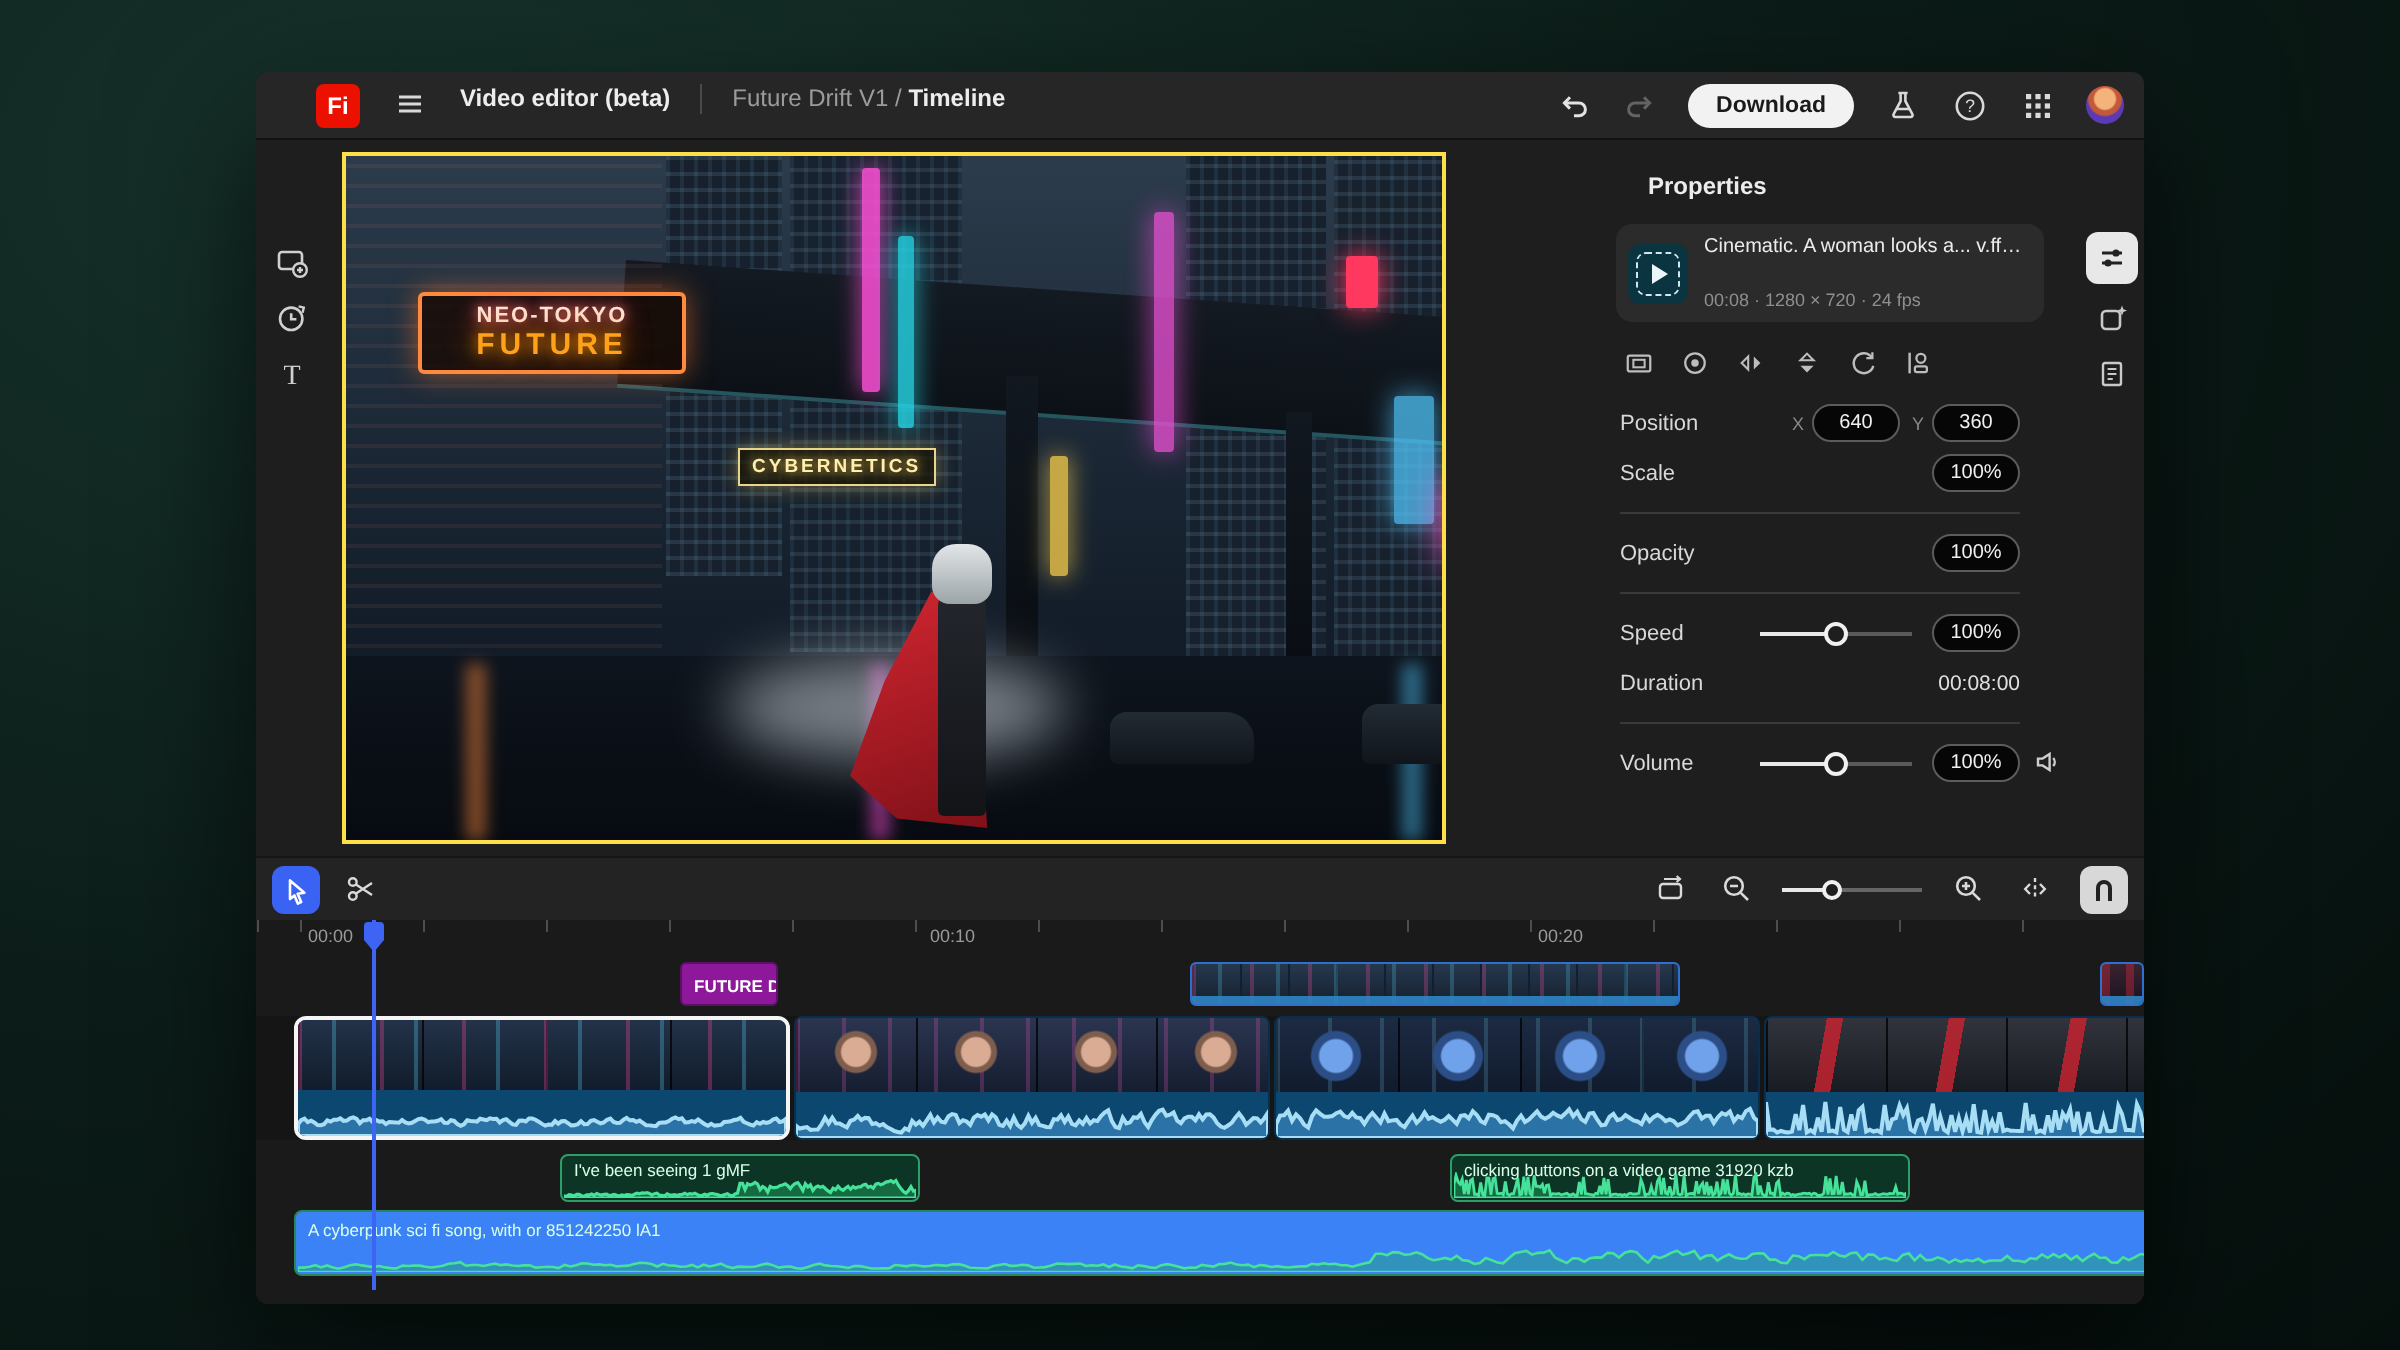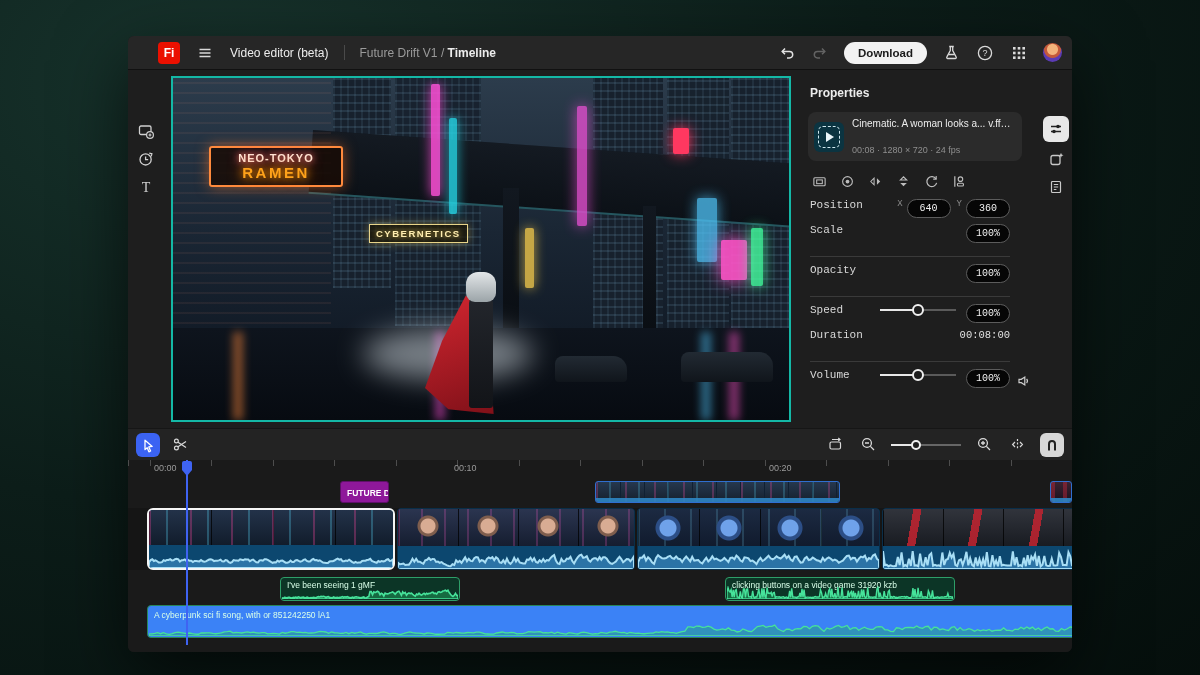--- a/index.html
+++ b/index.html
@@ -8,43 +8,43 @@
 
   .app { position:absolute; left:128px; top:36px; width:944px; height:616px;
          background:#1e1e1e; border-radius:6px; overflow:hidden;
          box-shadow:0 24px 70px rgba(0,0,0,.65); }
 
   
   .topbar { position:absolute; left:0; top:0; width:944px; height:34px; background:#262626;
             display:flex; align-items:center; padding:0 10px; border-bottom:1px solid #111; }
   .logo { width:22px; height:22px; background:#eb1000; border-radius:4px; color:#fff;
           font-weight:bold; font-size:12px; display:flex; align-items:center; justify-content:center; }
-  .tb-left { display:flex; align-items:center; gap:15px; flex:1;padding-left:20px; }
-  .appname { font-size:12px; color:#ededed; font-weight:normal; }
+  .tb-left { display:flex; align-items:flex-start; gap:15px; flex:1;padding-left:20px; }
+  .appname { font-size:12px; color:#ededed; font-weight:bold; }
   .vdiv { width:1px; height:15px; background:#4a4a4a; }
   .crumb { font-size:12px; color:#9b9b9b; }
   .crumb b { color:#ededed; }
   .tb-right { display:flex; align-items:center; gap:14px; }
   .icon-btn { width:20px; height:20px; display:flex; align-items:center; justify-content:center; cursor:pointer; }
   .dl-btn { background:#f2f2f2; color:#1a1a1a; font-size:11.5px; font-weight:bold;
             border:none; border-radius:14px; padding:5px 14px; cursor:pointer; }
   .avatar { width:19px; height:19px; border-radius:50%;
             background: radial-gradient(circle at 50% 34%, #f3b37b 0 5px, #c4593a 6px 8px, #5b3bb4 9px); }
 
   
   .leftrail { position:absolute; left:0; top:34px; width:36px; height:358px; }
   .rail-ic { position:absolute; left:9px; width:18px; height:18px; cursor:pointer; }
   .rightrail { position:absolute; left:912px; top:34px; width:32px; height:358px; }
   .rr-btn { position:absolute; left:3px; width:26px; height:26px; border-radius:6px;
             display:flex; align-items:center; justify-content:center; cursor:pointer; }
   .rr-btn.sel { background:#e8e8e8; }
 
   
-  .preview { position:absolute; left:43px; top:40px; width:620px; height:346px;
-             border:2px solid #14b8a6; background:#0d1520; overflow:hidden; }
+  .preview { position:absolute; left:43px; top:40px; width:552px; height:346px;
+             border:2px solid #fde047; background:#0d1520; overflow:hidden; }
   .pv { position:absolute; }
   .sky { inset:0; background:linear-gradient(180deg,#2c3c4c 0%, #1a2634 45%, #0b121c 100%); }
   .tower { top:0; background:#17212d;
     background-image: repeating-linear-gradient(0deg, rgba(140,200,235,.13) 0 2px, transparent 2px 8px),
                       repeating-linear-gradient(90deg, rgba(140,200,235,.09) 0 2px, transparent 2px 7px); }
   .bldg-left { left:0; top:0; width:158px; height:346px;
     background:linear-gradient(180deg,#2b1b1e 0%, #1a1014 60%, #0d090c 100%);
     background-image: repeating-linear-gradient(0deg, rgba(255,150,120,.07) 0 2px, transparent 2px 10px); }
   .bridge { left:140px; top:52px; width:500px; height:64px; background:linear-gradient(180deg,#141a22,#0c1117);
             transform:rotate(4deg); transform-origin:left top; border-bottom:2px solid rgba(70,200,210,.35); }
@@ -69,31 +69,31 @@
   .w-cape { left:252px; top:218px; width:78px; height:118px; background:linear-gradient(160deg,#d22630,#7e1018);
             clip-path:polygon(52% 0, 78% 4%, 88% 100%, 30% 96%, 0 78%, 22% 38%); filter:drop-shadow(0 0 6px rgba(160,20,30,.5)); }
   .w-body { left:296px; top:218px; width:24px; height:112px; background:linear-gradient(180deg,#23262c,#121418);
             border-radius:7px 7px 3px 3px; }
   .w-hair { left:293px; top:194px; width:30px; height:30px; background:linear-gradient(180deg,#e3e6e8,#9ba4a8);
             border-radius:12px 12px 9px 9px; }
 
   
   .props { position:absolute; left:668px; top:34px; width:240px; height:358px;
            padding:16px 26px 0 14px; }
-  .props h2 { font-size:12px; color:#ececec; margin-bottom:12px; font-weight:bold; }
+  .props h2 { font-size:12px; color:#ececec; margin-bottom:12px; font-weight:bold;margin-left:14px; }
   .clipcard { background:#2b2b2b; border-radius:8px; padding:6px; display:flex; gap:8px;
               align-items:center; margin-bottom:10px; width:214px; margin-left:-2px; }
   .clipthumb { width:30px; height:30px; border-radius:6px; background:#0b3441; position:relative; flex-shrink:0; }
   .clipthumb .dash { position:absolute; inset:4px; border:1.5px dashed #cfe8ef; border-radius:5px; }
   .clipthumb .tri { position:absolute; left:12px; top:10px; width:0; height:0;
                     border-left:8px solid #eaf6fa; border-top:5px solid transparent; border-bottom:5px solid transparent; }
   .clipmeta { min-width:0; }
   .clipmeta .t { font-size:10px; color:#ececec; white-space:nowrap; overflow:hidden; text-overflow:ellipsis; }
   .clipmeta .m { font-size:9px; color:#8f8f8f; margin-top:16px; }
-  .proprow { display:flex; height:25px;font-family:Liberation Mono, monospace; }
+  .proprow { display:flex; align-items:center; height:25px; }
   .plabel { font-size:11px; color:#d8d8d8; flex:1; }
   .axis { font-size:9px; color:#8a8a8a; margin-right:4px; }
   .pill { background:#060606; border:1.5px solid #5c5c5c; border-radius:11px; height:19px;
           min-width:44px; padding:0 6px; font-size:10px; color:#f0f0f0; display:flex;
           align-items:center; justify-content:center; cursor:text; }
   .pdiv { height:1px; background:#3a3a3a; margin:7px 0; }
   .iconrow { display:flex; gap:13px; align-items:center; margin:2px 0 8px 2px; height:20px; }
   .slider { position:relative; width:76px; height:12px; margin-right:10px; }
   .slider .trL { position:absolute; left:0; top:5px; width:38px; height:2px; background:#e8e8e8; }
   .slider .trR { position:absolute; left:38px; top:5px; right:0; height:2px; background:#5a5a5a; }
@@ -269,21 +269,21 @@
     <div class="pv tower" style="left:222px;width:86px;height:248px;opacity:.9"></div>
     <div class="pv tower" style="left:420px;width:70px;height:270px"></div>
     <div class="pv tower" style="left:494px;width:62px;height:300px;opacity:.95"></div>
     <div class="pv tower" style="left:558px;width:62px;height:330px"></div>
     <div class="pv bridge"></div>
     <div class="pv pillar" style="left:330px;top:110px;width:16px;height:150px"></div>
     <div class="pv pillar" style="left:470px;top:128px;width:13px;height:140px"></div>
     <div class="pv bldg-left"></div>
     <div class="pv sign-box" style="left:36px;top:68px;width:134px">
       <div class="l1">NEO-TOKYO</div>
-      <div class="l2">RAMEN</div>
+      <div class="l2">FUTURE</div>
     </div>
     <div class="pv sign-cyb" style="left:196px;top:146px">CYBERNETICS</div>
     <div class="pv neon" style="left:258px;top:6px;width:9px;height:112px;background:#ff4fd8;box-shadow:0 0 12px #ff4fd8;opacity:.85"></div>
     <div class="pv neon" style="left:276px;top:40px;width:8px;height:96px;background:#25d8e8;box-shadow:0 0 12px #25d8e8;opacity:.8"></div>
     <div class="pv neon" style="left:404px;top:28px;width:10px;height:120px;background:#e44fd0;box-shadow:0 0 14px #e44fd0;opacity:.8"></div>
     <div class="pv neon" style="left:500px;top:50px;width:16px;height:26px;background:#ff3860;box-shadow:0 0 14px #ff3860"></div>
     <div class="pv neon" style="left:524px;top:120px;width:20px;height:64px;background:#4fc3f7;box-shadow:0 0 14px #4fc3f7;opacity:.75"></div>
     <div class="pv neon" style="left:548px;top:162px;width:26px;height:40px;background:#ff54c8;box-shadow:0 0 18px #ff54c8;opacity:.9"></div>
     <div class="pv neon" style="left:578px;top:150px;width:12px;height:58px;background:#41ff9e;box-shadow:0 0 14px #41ff9e;opacity:.8"></div>
     <div class="pv neon" style="left:352px;top:150px;width:9px;height:60px;background:#ffd34d;box-shadow:0 0 12px #ffd34d;opacity:.75"></div>
@@ -459,21 +459,21 @@
             <path d="M5 13.5V7a3 3 0 0 1 6 0v6.5" stroke="#222" stroke-width="2"></path>
             <path d="M4 10.8h2M10 10.8h2" stroke="#222" stroke-width="1.4"></path>
           </svg>
       </div>
     </div>
   </div>
 
   <div class="timeline">
     <div class="ruler">
       <span class="rlabel" style="left:26px">00:00</span>
-      <span class="rlabel" style="left:326px">00:10</span>
+      <span class="rlabel" style="left:337px">00:10</span>
       <span class="rlabel" style="left:641px">00:20</span>
 
     </div>
 
     <div class="lane" style="top:21px;height:22px;background:none">
       <div class="clip txtclip" style="left:212px;width:49px">FUTURE DRI</div>
       <div class="clip fstrip" style="left:467px;width:245px"></div>
       <div class="clip fstrip alt" style="left:922px;width:22px"></div>
     </div>
 

